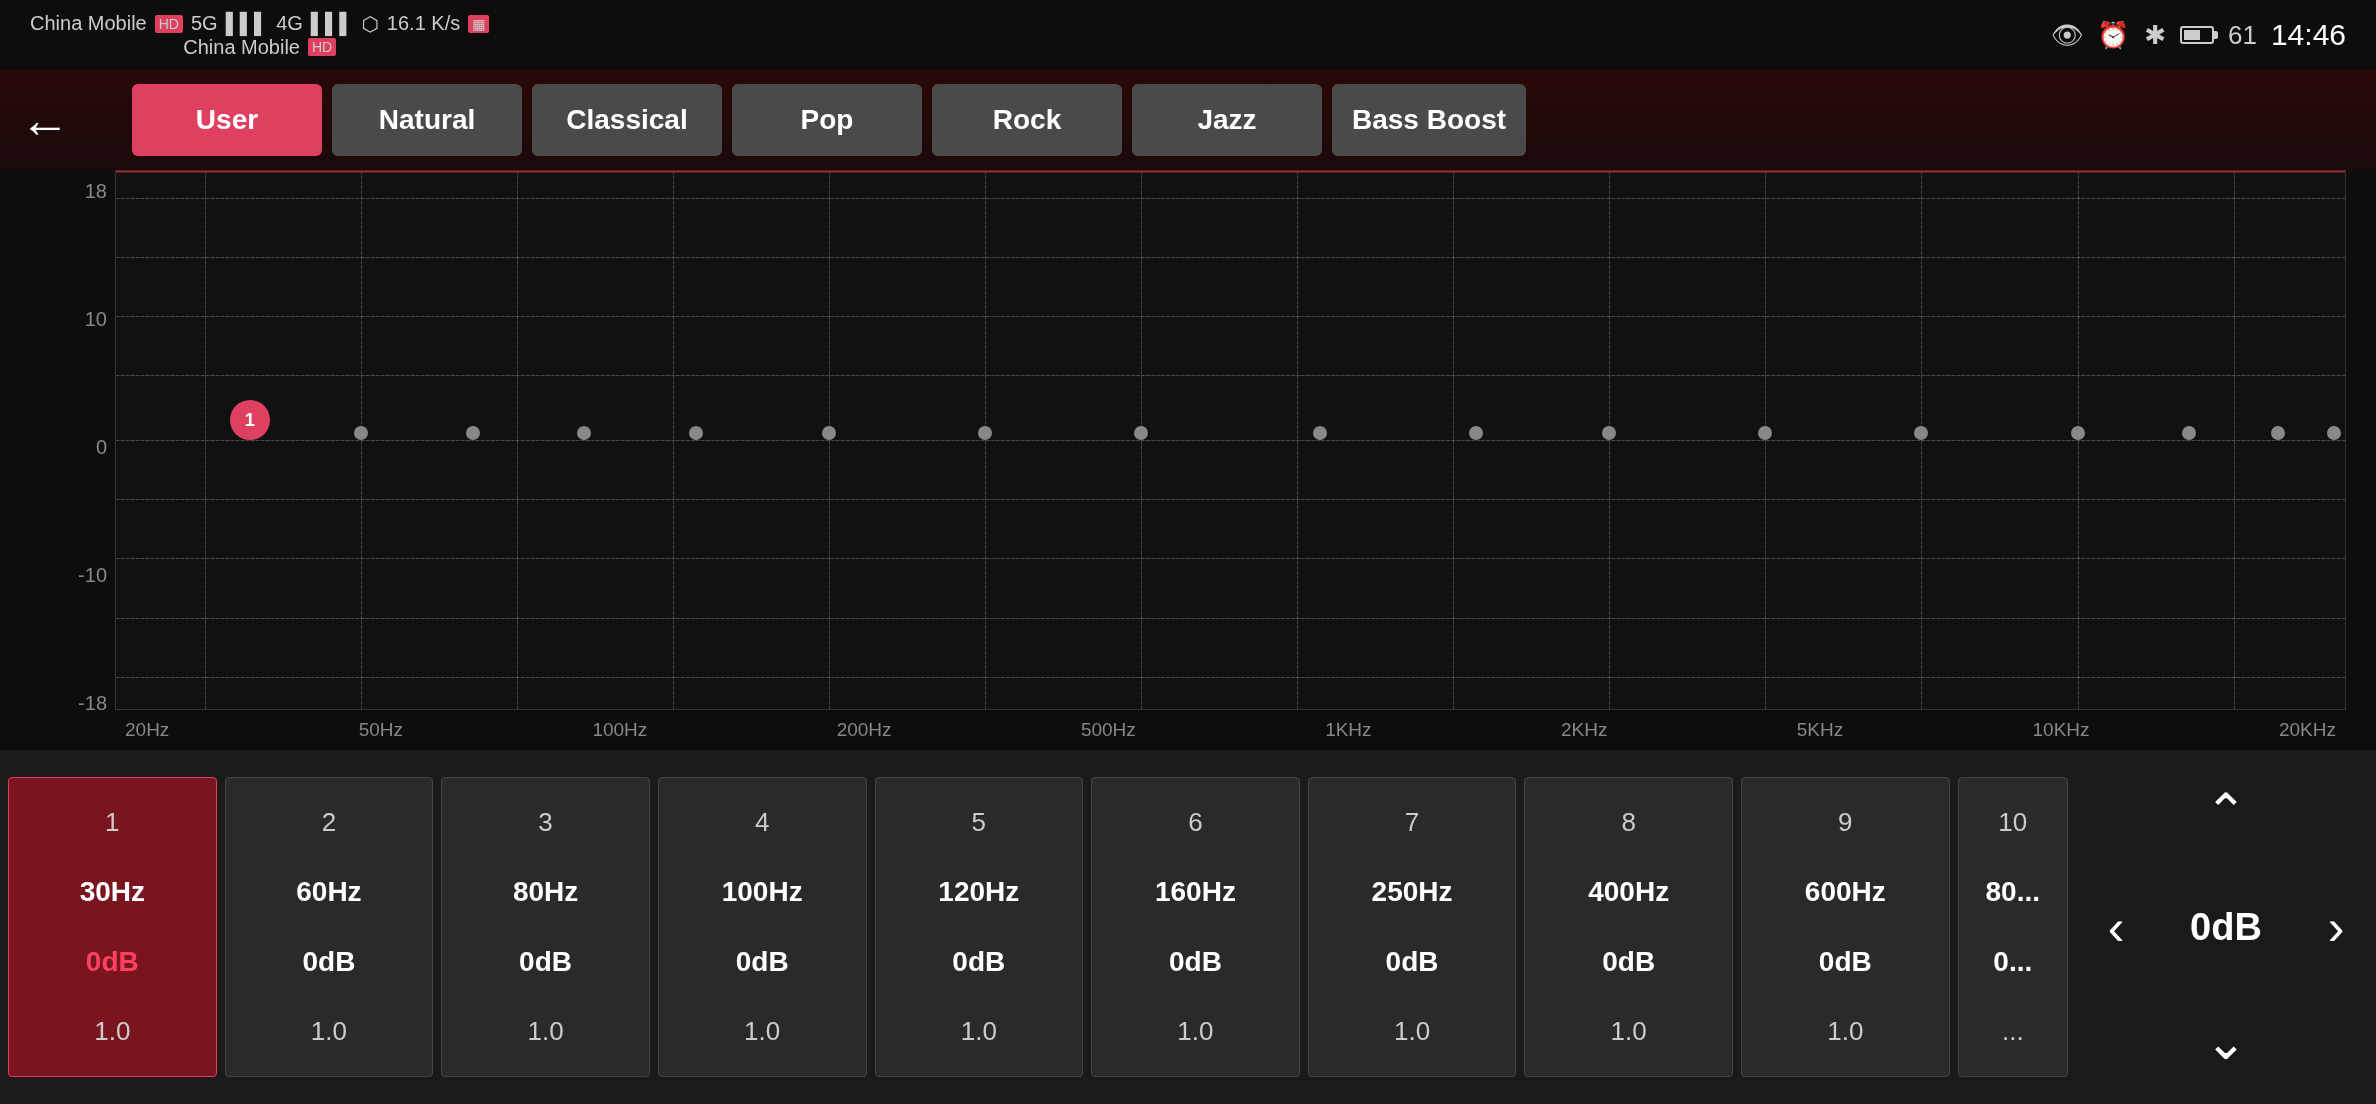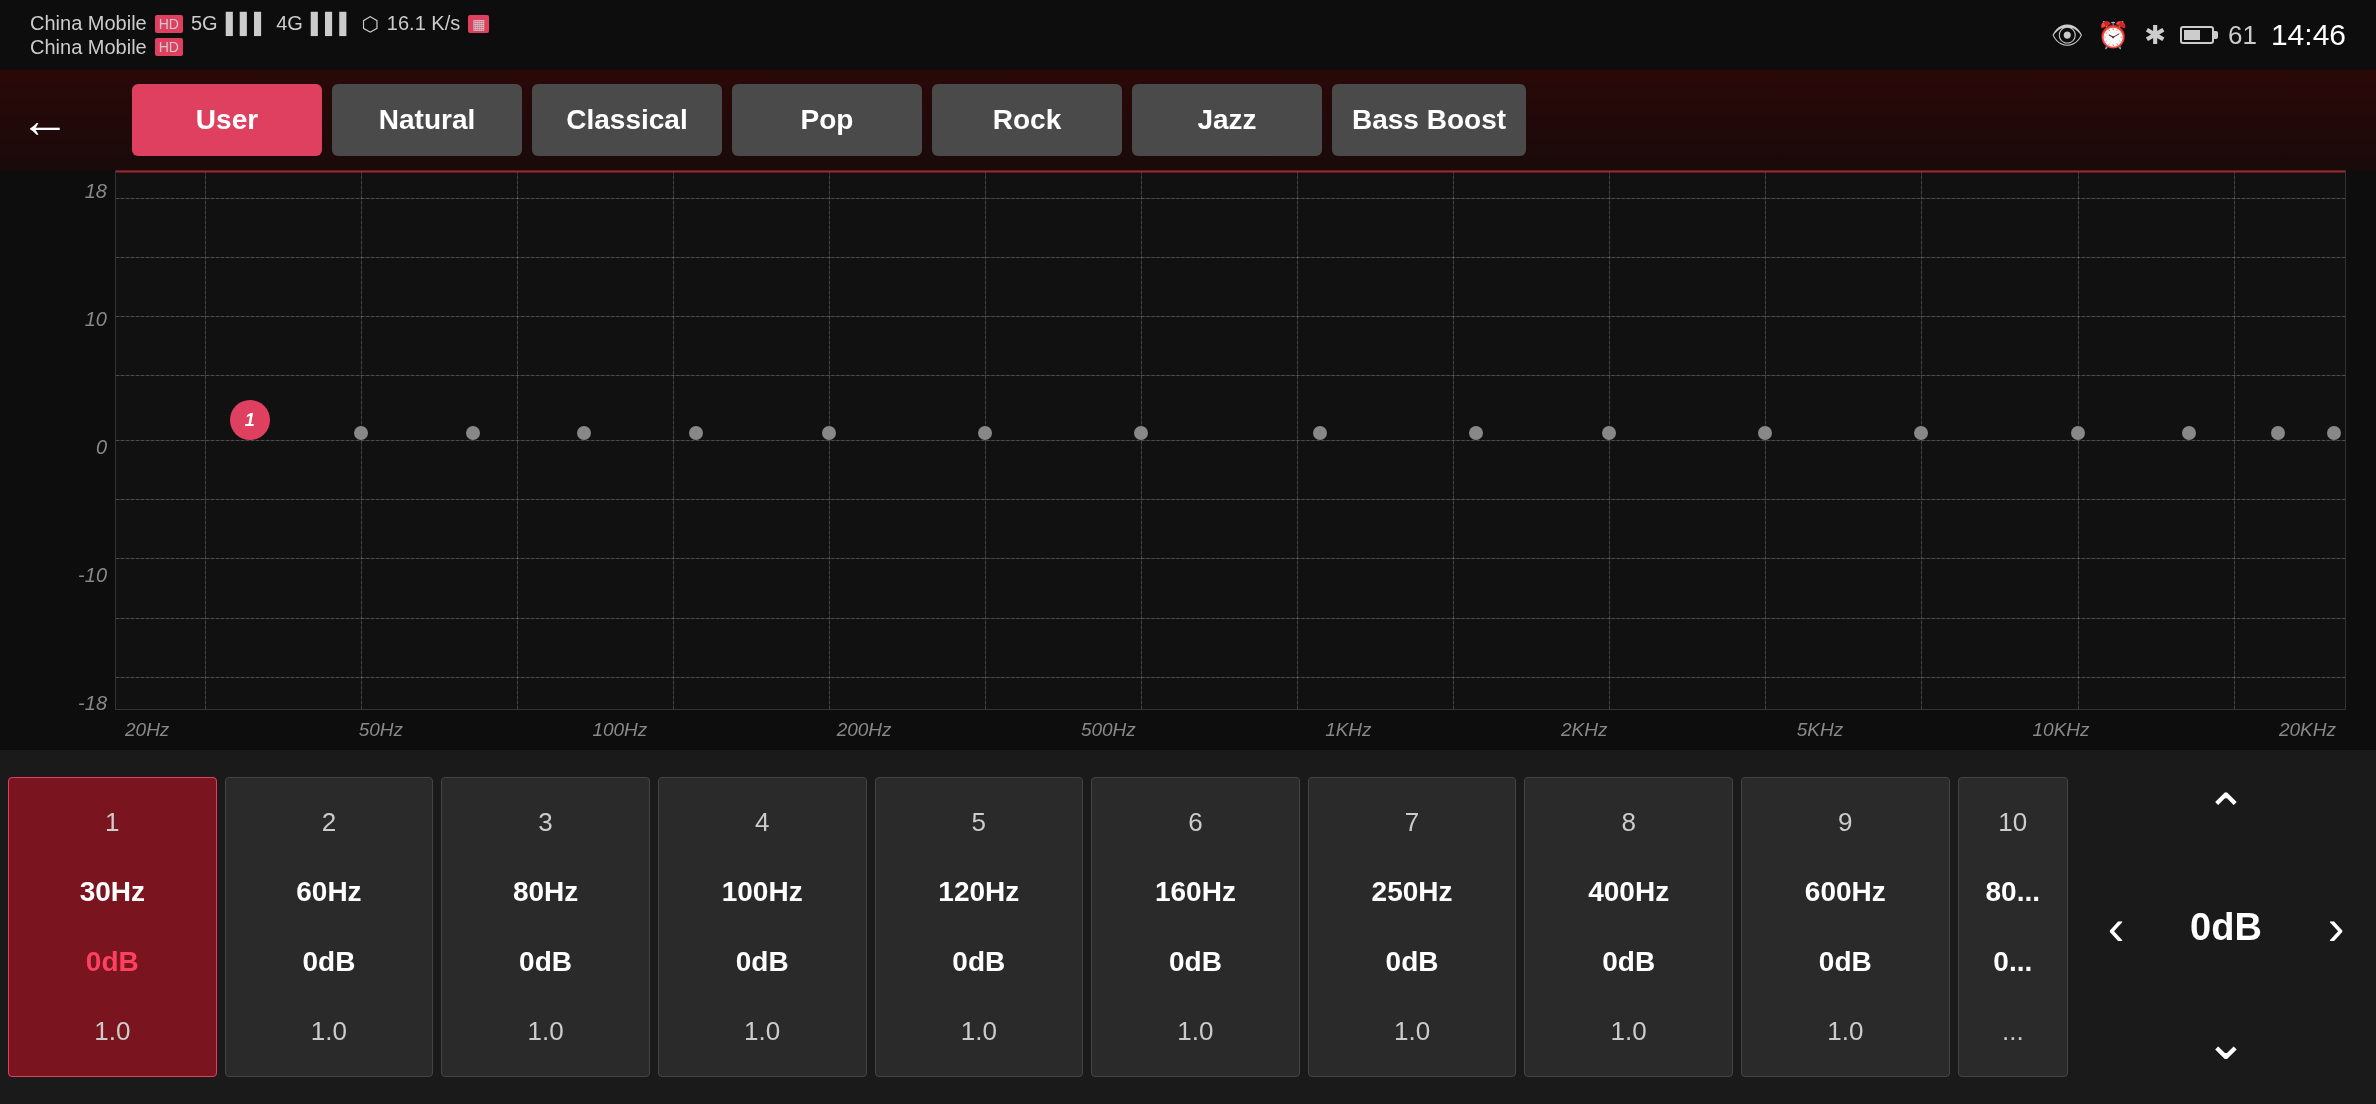--- a/index.html
+++ b/index.html
@@ -23,20 +23,21 @@
       justify-content: space-between;
       padding: 0 30px;
       font-size: 22px;
     }
 
     .status-left {
       display: flex;
       flex-direction: column;
       font-size: 20px;
       color: #ccc;
+      align-items: center;
     }
     .status-left .row {
       display: flex;
       align-items: center;
       gap: 8px;
     }
     .status-right {
       display: flex;
       align-items: center;
       gap: 14px;
@@ -116,21 +117,20 @@
       height: 580px;
       position: relative;
       padding: 0 30px 0 60px;
       background: #0d0d0d;
     }
 
     #chart-container {
       width: 100%;
       height: 100%;
       position: relative;
-      font-style: italic;
     }
 
     .y-axis {
       position: absolute;
       left: 0;
       top: 0;
       height: 100%;
       width: 55px;
       display: flex;
       flex-direction: column;

